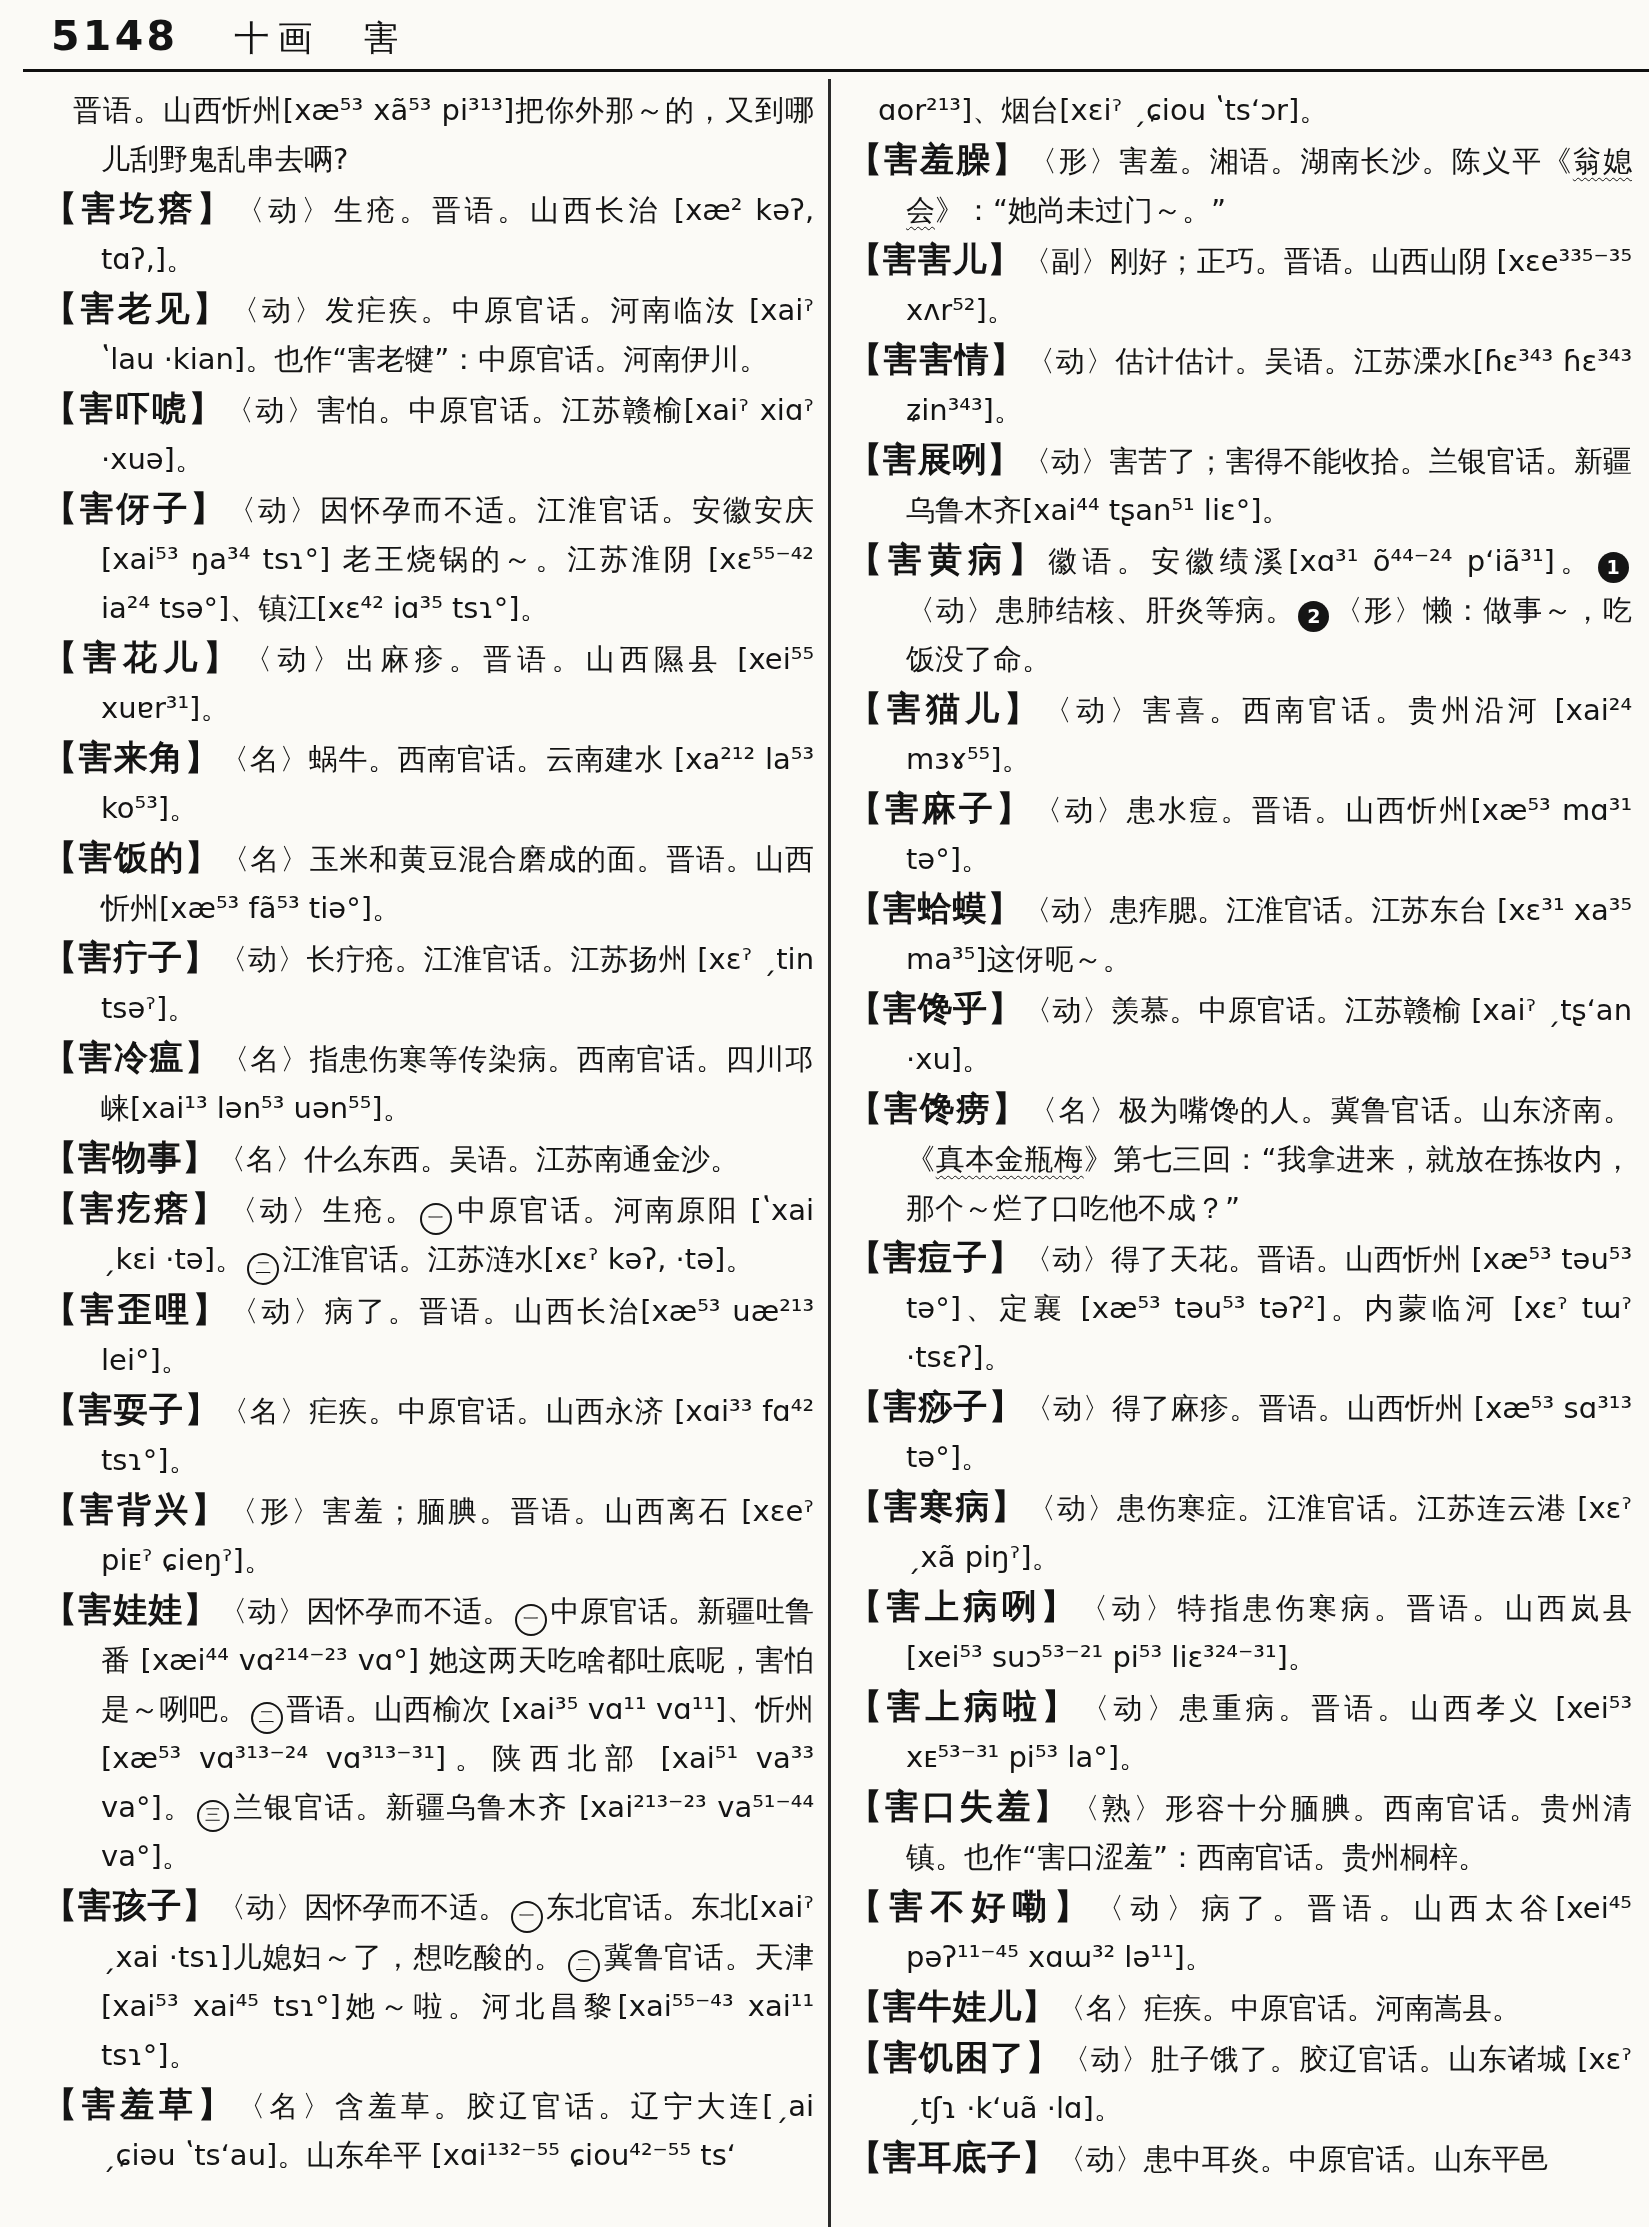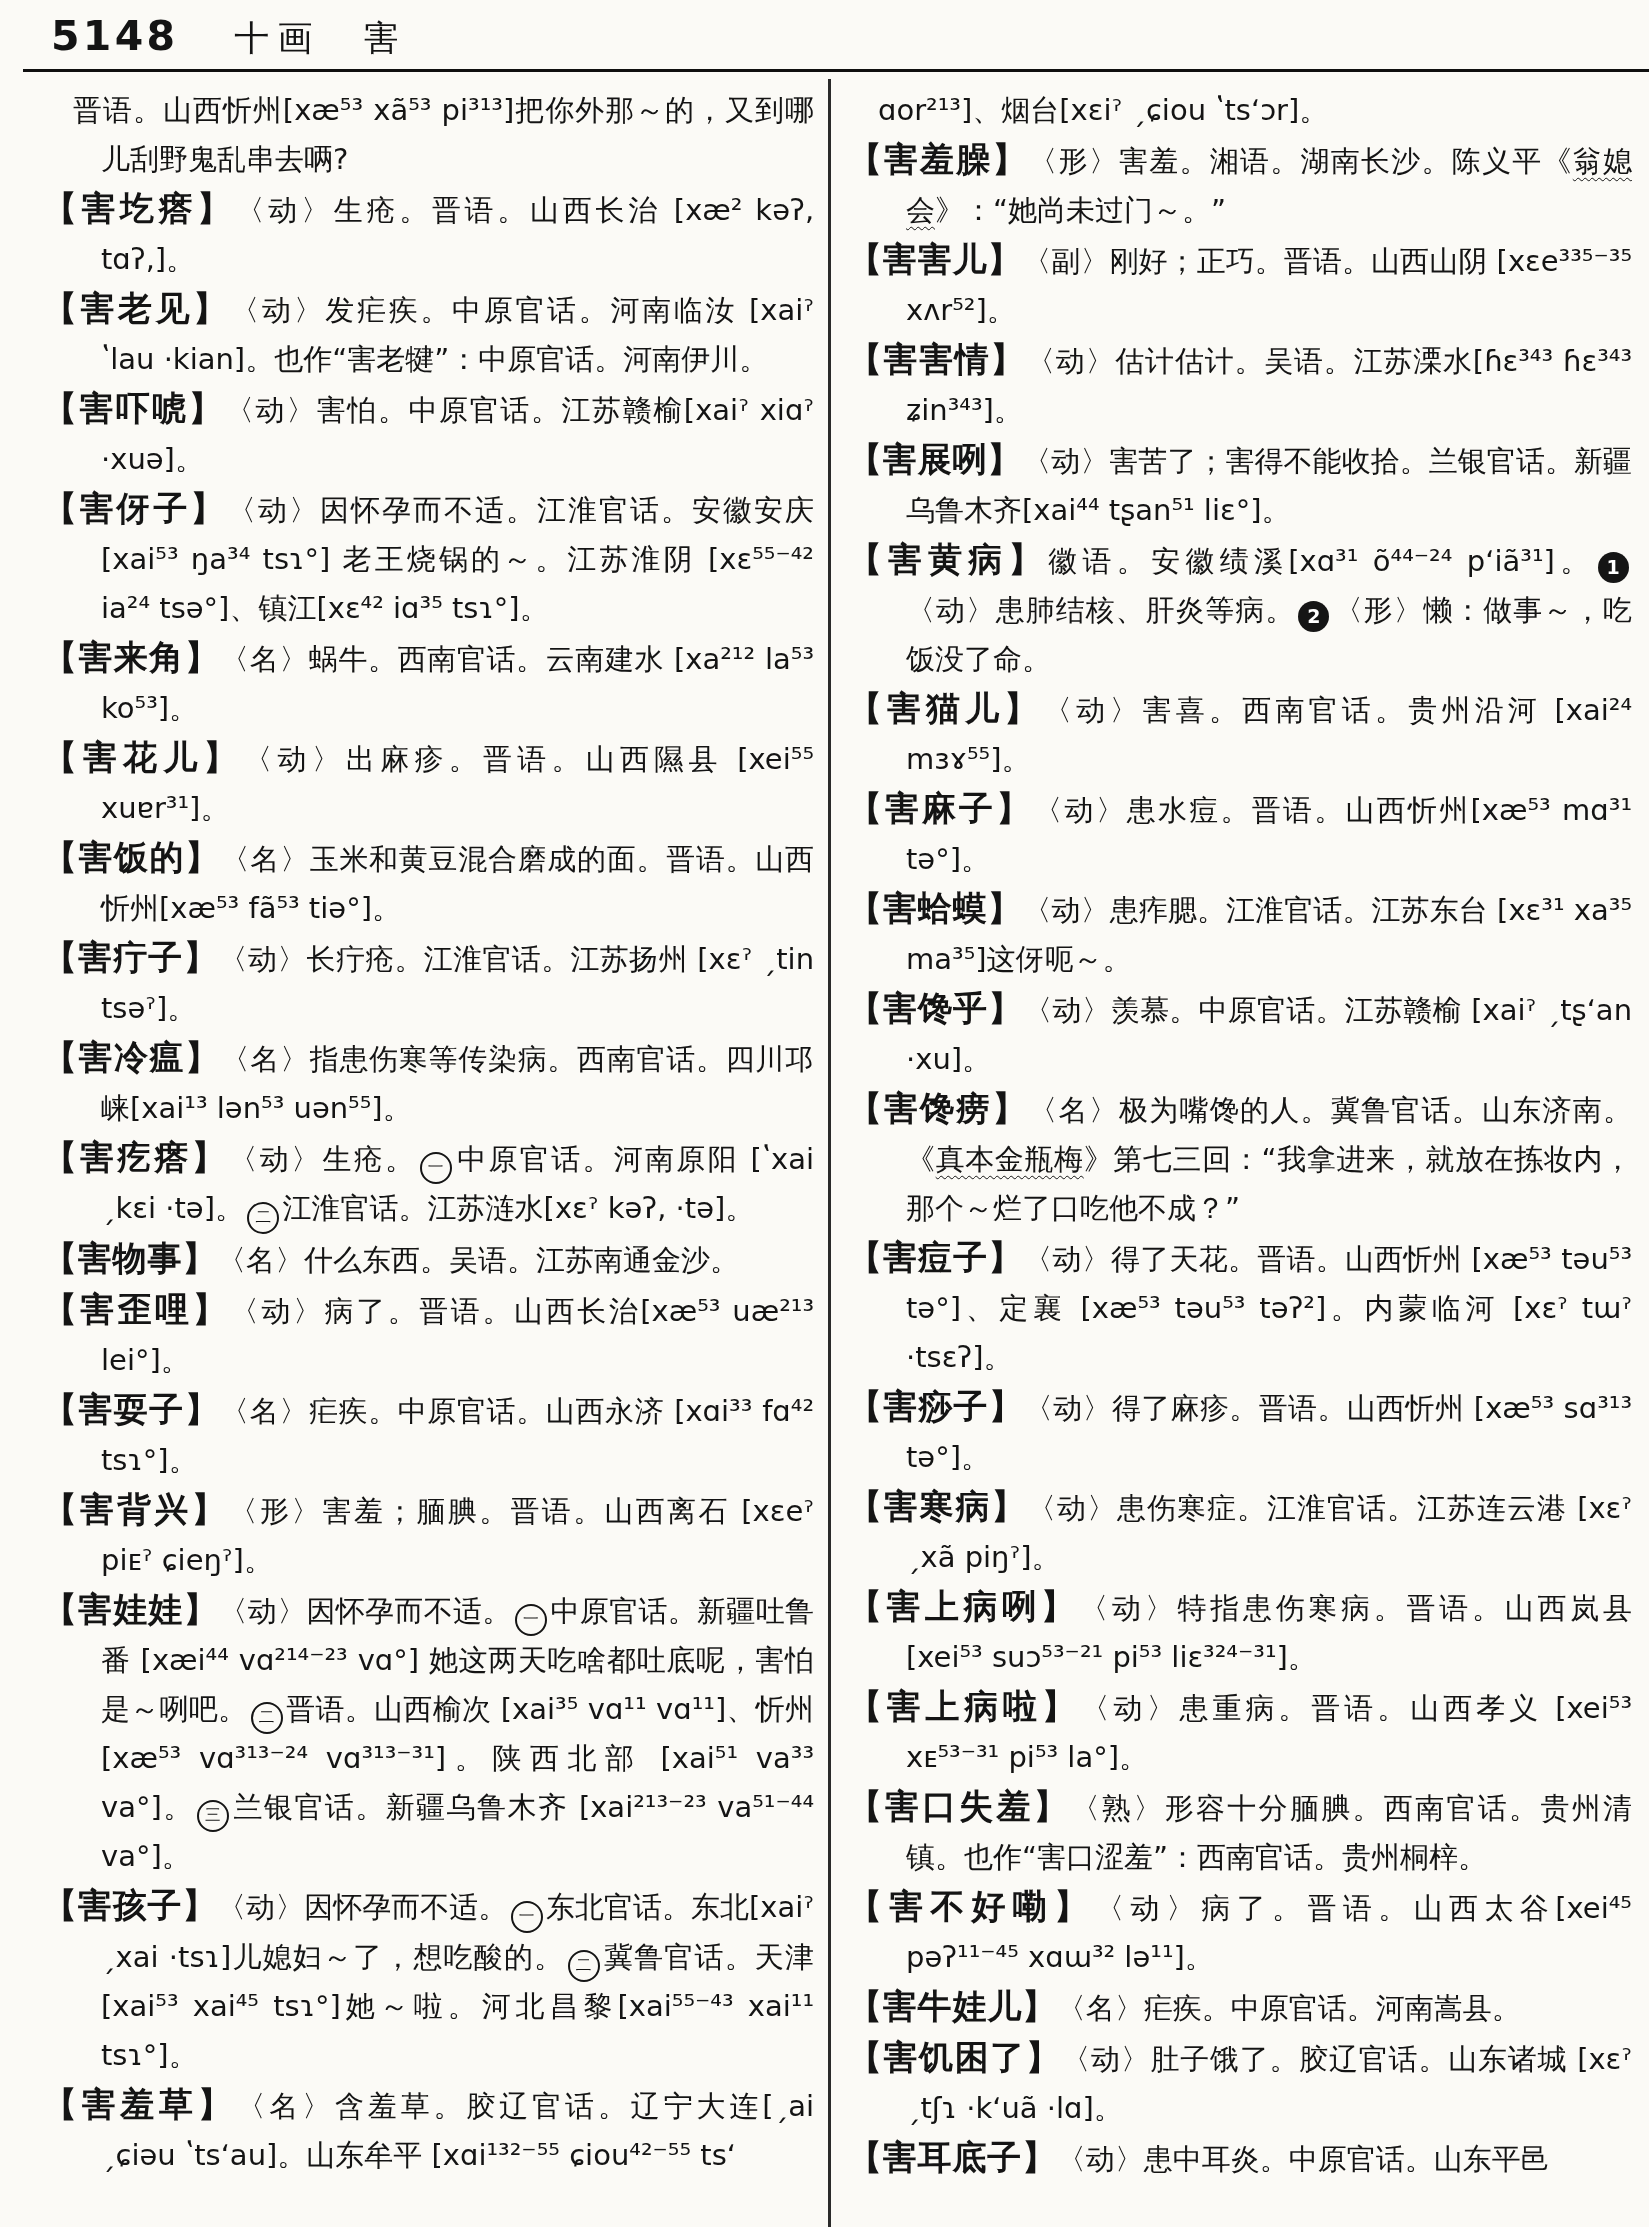--- a/index.html
+++ b/index.html
@@ -39,27 +39,27 @@
   </header>
   <div class="rule"></div>
   <div class="divider"></div>
   <main>
     <section class="col" id="col-left">
         <div class="para cont"><span class="sg-p">晋语。</span><span class="sg-u">山西忻州</span><span class="sg-p">[xæ⁵³ xã⁵³ pi³¹³]把你外那～的，又到哪儿刮野鬼乱串去唡?</span></div>
         <div class="para entry"><span class="sg-hw">【害圪瘩】</span><span class="sg-p">〈动〉生疮。晋语。</span><span class="sg-u">山西长治</span><span class="sg-p"> [xæ² kəʔ‚ tɑʔ‚]。</span></div>
         <div class="para entry"><span class="sg-hw">【害老见】</span><span class="sg-p">〈动〉发疟疾。中原官话。</span><span class="sg-u">河南临汝</span><span class="sg-p"> [xaiˀ ʽlau ·kian]。也作“害老犍”：中原官话。</span><span class="sg-u">河南伊川</span><span class="sg-p">。</span></div>
         <div class="para entry"><span class="sg-hw">【害吓唬】</span><span class="sg-p">〈动〉害怕。中原官话。</span><span class="sg-u">江苏赣榆</span><span class="sg-p">[xaiˀ xiɑˀ ·xuə]。</span></div>
         <div class="para entry"><span class="sg-hw">【害伢子】</span><span class="sg-p">〈动〉因怀孕而不适。江淮官话。</span><span class="sg-u">安徽安庆</span><span class="sg-p"> [xai⁵³ ŋa³⁴ tsɿ°] </span><span class="sg-u">老王</span><span class="sg-p">烧锅的～。</span><span class="sg-u">江苏淮阴</span><span class="sg-p"> [xɛ⁵⁵⁻⁴² ia²⁴ tsə°]、</span><span class="sg-u">镇江</span><span class="sg-p">[xɛ⁴² iɑ³⁵ tsɿ°]。</span></div>
+        <div class="para entry"><span class="sg-hw">【害花儿】</span><span class="sg-p">〈动〉出麻疹。晋语。</span><span class="sg-u">山西隰县</span><span class="sg-p"> [xei⁵⁵ xuɐr³¹]。</span></div>
         <div class="para entry"><span class="sg-hw">【害来角】</span><span class="sg-p">〈名〉蜗牛。西南官话。</span><span class="sg-u">云南建水</span><span class="sg-p"> [xa²¹² la⁵³ ko⁵³]。</span></div>
-        <div class="para entry"><span class="sg-hw">【害花儿】</span><span class="sg-p">〈动〉出麻疹。晋语。</span><span class="sg-u">山西隰县</span><span class="sg-p"> [xei⁵⁵ xuɐr³¹]。</span></div>
         <div class="para entry"><span class="sg-hw">【害饭的】</span><span class="sg-p">〈名〉玉米和黄豆混合磨成的面。晋语。</span><span class="sg-u">山西忻州</span><span class="sg-p">[xæ⁵³ fã⁵³ tiə°]。</span></div>
         <div class="para entry"><span class="sg-hw">【害疔子】</span><span class="sg-p">〈动〉长疔疮。江淮官话。</span><span class="sg-u">江苏扬州</span><span class="sg-p"> [xɛˀ ˏtin tsəˀ]。</span></div>
         <div class="para entry"><span class="sg-hw">【害冷瘟】</span><span class="sg-p">〈名〉指患伤寒等传染病。西南官话。</span><span class="sg-u">四川邛崃</span><span class="sg-p">[xai¹³ lən⁵³ uən⁵⁵]。</span></div>
+        <div class="para entry"><span class="sg-hw">【害物事】</span><span class="sg-p">〈名〉什么东西。吴语。</span><span class="sg-u">江苏南通金沙</span><span class="sg-p">。</span></div>
         <div class="para entry"><span class="sg-hw">【害疙瘩】</span><span class="sg-p">〈动〉生疮。</span><span class="sg-c2">一</span><span class="sg-p">中原官话。</span><span class="sg-u">河南原阳</span><span class="sg-p"> [ʽxai ˏkɛi ·tə]。</span><span class="sg-c2">二</span><span class="sg-p">江淮官话。</span><span class="sg-u">江苏涟水</span><span class="sg-p">[xɛˀ kəʔ‚ ·tə]。</span></div>
-        <div class="para entry"><span class="sg-hw">【害物事】</span><span class="sg-p">〈名〉什么东西。吴语。</span><span class="sg-u">江苏南通金沙</span><span class="sg-p">。</span></div>
         <div class="para entry"><span class="sg-hw">【害歪哩】</span><span class="sg-p">〈动〉病了。晋语。</span><span class="sg-u">山西长治</span><span class="sg-p">[xæ⁵³ uæ²¹³ lei°]。</span></div>
         <div class="para entry"><span class="sg-hw">【害耍子】</span><span class="sg-p">〈名〉疟疾。中原官话。</span><span class="sg-u">山西永济</span><span class="sg-p"> [xɑi³³ fɑ⁴² tsɿ°]。</span></div>
         <div class="para entry"><span class="sg-hw">【害背兴】</span><span class="sg-p">〈形〉害羞；腼腆。晋语。</span><span class="sg-u">山西离石</span><span class="sg-p"> [xɛeˀ piᴇˀ ɕieŋˀ]。</span></div>
         <div class="para entry"><span class="sg-hw">【害娃娃】</span><span class="sg-p">〈动〉因怀孕而不适。</span><span class="sg-c2">一</span><span class="sg-p">中原官话。</span><span class="sg-u">新疆吐鲁番</span><span class="sg-p"> [xæi⁴⁴ vɑ²¹⁴⁻²³ vɑ°] 她这两天吃啥都吐底呢，害怕是～咧吧。</span><span class="sg-c2">二</span><span class="sg-p">晋语。</span><span class="sg-u">山西榆次</span><span class="sg-p"> [xai³⁵ vɑ¹¹ vɑ¹¹]、</span><span class="sg-u">忻州</span><span class="sg-p"> [xæ⁵³ vɑ³¹³⁻²⁴ vɑ³¹³⁻³¹]。</span><span class="sg-u">陕西北部</span><span class="sg-p"> [xai⁵¹ va³³ va°]。</span><span class="sg-c2">三</span><span class="sg-p">兰银官话。</span><span class="sg-u">新疆乌鲁木齐</span><span class="sg-p"> [xai²¹³⁻²³ va⁵¹⁻⁴⁴ va°]。</span></div>
         <div class="para entry"><span class="sg-hw">【害孩子】</span><span class="sg-p">〈动〉因怀孕而不适。</span><span class="sg-c2">一</span><span class="sg-p">东北官话。</span><span class="sg-u">东北</span><span class="sg-p">[xaiˀ ˏxai ·tsɿ]儿媳妇～了，想吃酸的。</span><span class="sg-c2">二</span><span class="sg-p">冀鲁官话。</span><span class="sg-u">天津</span><span class="sg-p"> [xai⁵³ xai⁴⁵ tsɿ°]她～啦。</span><span class="sg-u">河北昌黎</span><span class="sg-p">[xai⁵⁵⁻⁴³ xai¹¹ tsɿ°]。</span></div>
         <div class="para entry"><span class="sg-hw">【害羞草】</span><span class="sg-p">〈名〉含羞草。胶辽官话。</span><span class="sg-u">辽宁大连</span><span class="sg-p">[ˏai ˏɕiəu ʽtsʻau]。</span><span class="sg-u">山东牟平</span><span class="sg-p"> [xɑi¹³²⁻⁵⁵ ɕiou⁴²⁻⁵⁵ tsʻ</span></div>
       </section>
     <section class="col" id="col-right">
         <div class="para cont"><span class="sg-p">ɑor²¹³]、</span><span class="sg-u">烟台</span><span class="sg-p">[xɛiˀ ˏɕiou ʽtsʻɔr]。</span></div>
         <div class="para entry"><span class="sg-hw">【害羞臊】</span><span class="sg-p">〈形〉害羞。湘语。</span><span class="sg-u">湖南长沙</span><span class="sg-p">。</span><span class="sg-u">陈义平</span><span class="sg-p">《</span><span class="sg-w">翁媳会</span><span class="sg-p">》：“她尚未过门～。”</span></div>

